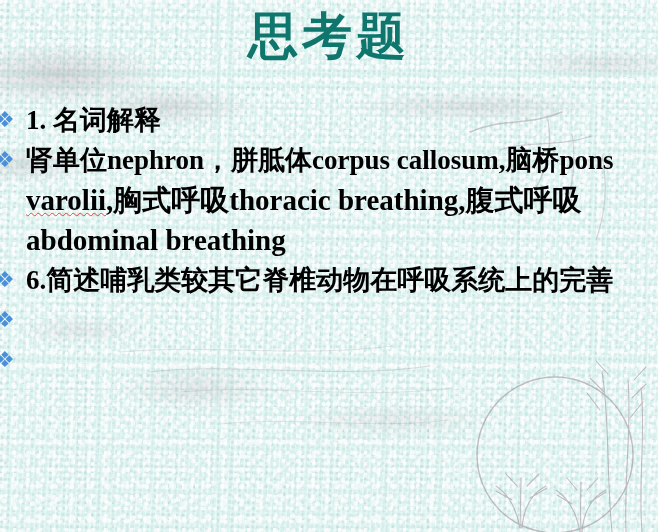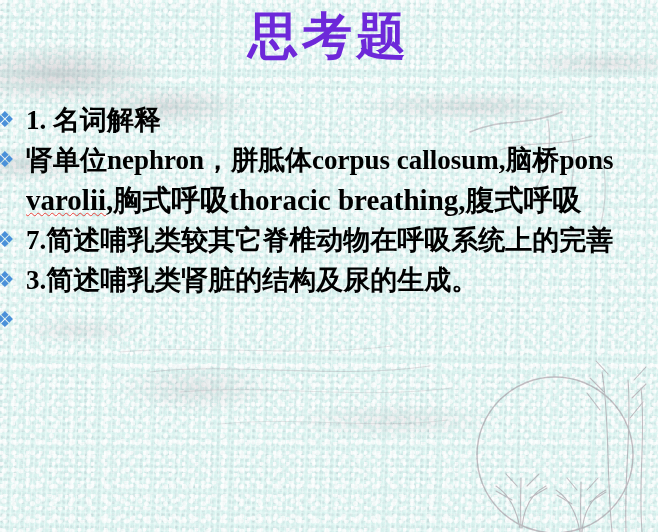--- a/index.html
+++ b/index.html
@@ -73,21 +73,21 @@
     position: absolute;
     left: 0;
     top: 6px;
     width: 658px;
     text-align: center;
     font-family: "DejaVu Serif", "Liberation Serif", serif;
     font-weight: 700;
     font-size: 50px;
     line-height: 60px;
     letter-spacing: 4px;
-    color: #6d28d9;
+    color: #0f766e;
     white-space: nowrap;
   }
 
   
   #body-block {
     position: absolute;
     left: 0;
     top: 100px;
     width: 658px;
   }
@@ -174,29 +174,31 @@
       <span class="cjk">1. 名词解释</span>
     </div>
 
     <div class="line">
       <span class="bullet">❖</span>
       <span class="cjk">肾单位nephron，胼胝体corpus callosum,脑桥pons</span>
     </div>
     <div class="line cont tall">
       <span class="lat spell">varolii</span><span class="cjk">,胸式呼吸thoracic breathing,腹式呼吸</span>
     </div>
-
-    <div class="line">
-      <span class="bullet">❖</span>
-      <span class="cjk">7.简述哺乳类较其它脊椎动物在呼吸系统上的完善</span>
-    </div>
-
-    <div class="line">
-      <span class="bullet">❖</span>
-      <span class="cjk">3.简述哺乳类肾脏的结构及尿的生成。</span>
+    <div class="line cont tall">
+      <span class="lat">abdominal breathing</span>
+    </div>
+
+    <div class="line">
+      <span class="bullet">❖</span>
+      <span class="cjk">6.简述哺乳类较其它脊椎动物在呼吸系统上的完善</span>
+    </div>
+
+    <div class="line">
+      <span class="bullet">❖</span>
     </div>
 
     <div class="line">
       <span class="bullet">❖</span>
     </div>
 
   </div>
 </div>
 
 </body></html>

